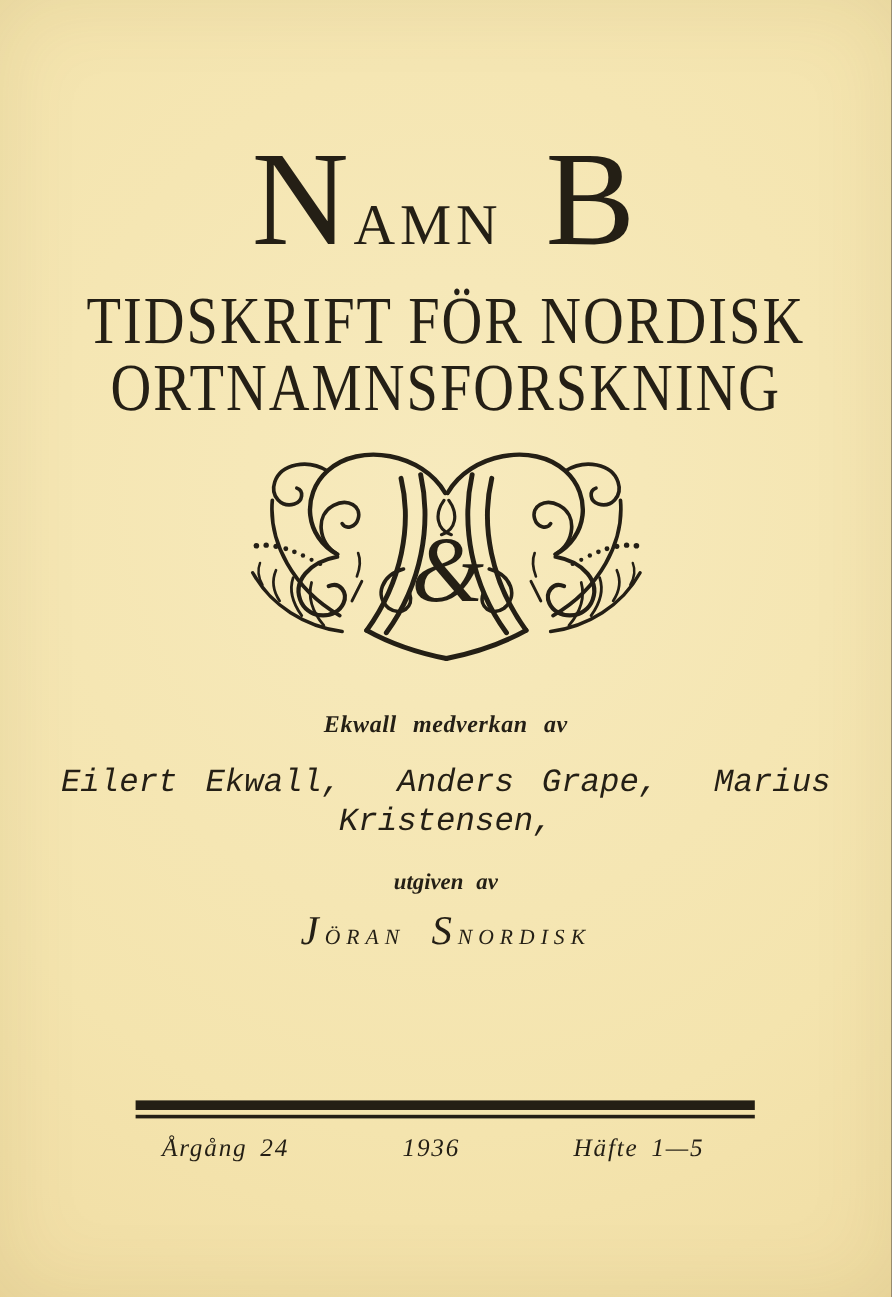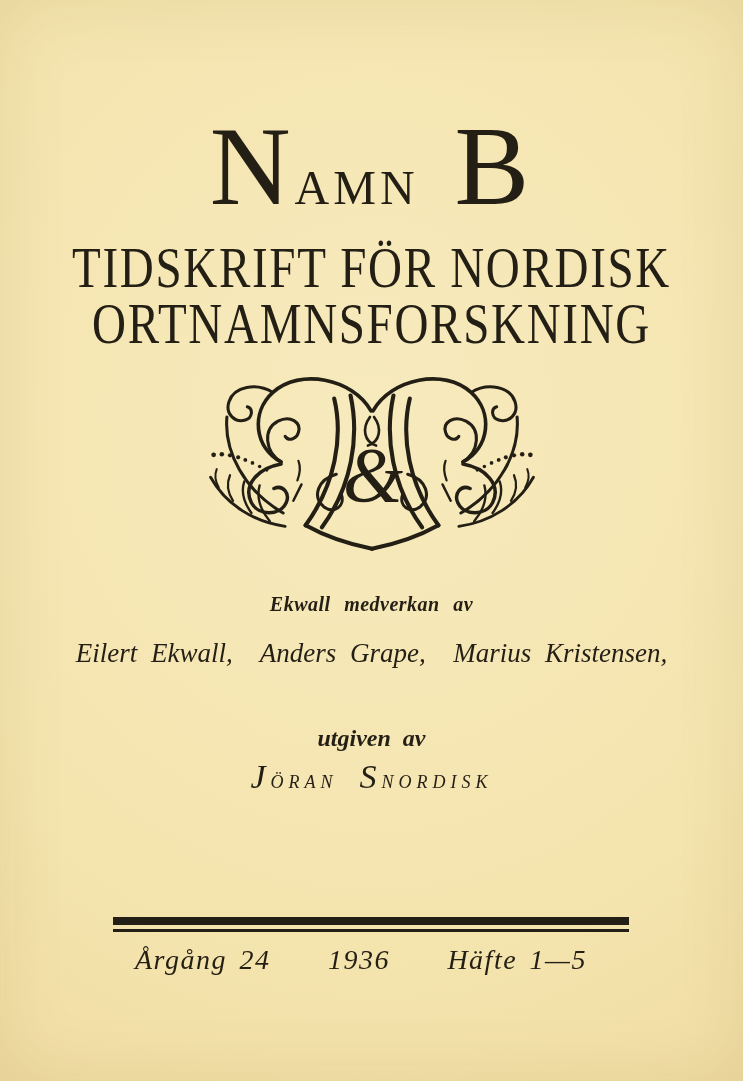--- a/index.html
+++ b/index.html
@@ -38,45 +38,45 @@
   }
   
   .contrib-label{
     position:absolute;top:593px;left:0;right:0;text-align:center;
     font-style:italic;font-weight:bold;font-size:20px;
     letter-spacing:.5px;word-spacing:8px;
   }
   .names{
     position:absolute;left:0;right:0;text-align:center;
     font-style:italic;font-size:27px;line-height:33px;
-    word-spacing:7px;white-space:pre-wrap;
+    word-spacing:7px;white-space:pre-wrap;font-family:Liberation Mono, monospace;
   }
   .names-1{top:637px;}
   .names-2{top:670px;}
   
   .pub-label{
     position:absolute;top:725px;left:0;right:0;text-align:center;
-    font-style:italic;font-weight:bold;font-size:24px;word-spacing:6px;
+    font-style:italic;font-weight:bold;font-size:19px;word-spacing:6px;
   }
   .pub-name{
     position:absolute;top:760px;left:0;right:0;
     display:flex;justify-content:center;align-items:baseline;
     font-style:italic;white-space:nowrap;
   }
   .p-big{font-size:34px;line-height:1;letter-spacing:5px;}
   .p-small{font-size:18px;line-height:1;letter-spacing:5px;}
   .p-gap{display:inline-block;width:22px;}
   
   .rule-thick{position:absolute;left:113px;width:516px;top:917px;height:8px;background:#241f15;}
   .rule-thin {position:absolute;left:113px;width:516px;top:929px;height:3px;background:#241f15;}
   .imprint{
     position:absolute;left:113px;width:516px;top:944px;
     box-sizing:border-box;padding:0 42px 0 22px;
     display:flex;justify-content:space-between;align-items:baseline;
-    font-style:italic;font-size:28px;letter-spacing:1.5px;word-spacing:4px;
+    font-style:italic;font-size:21px;letter-spacing:1.5px;word-spacing:4px;
   }
 </style>
 </head>
 <body>
 
 <div class="page">
 
   <h1 class="title">
     <span class="t-big">N</span>
     <span class="t-small">AMN</span>

